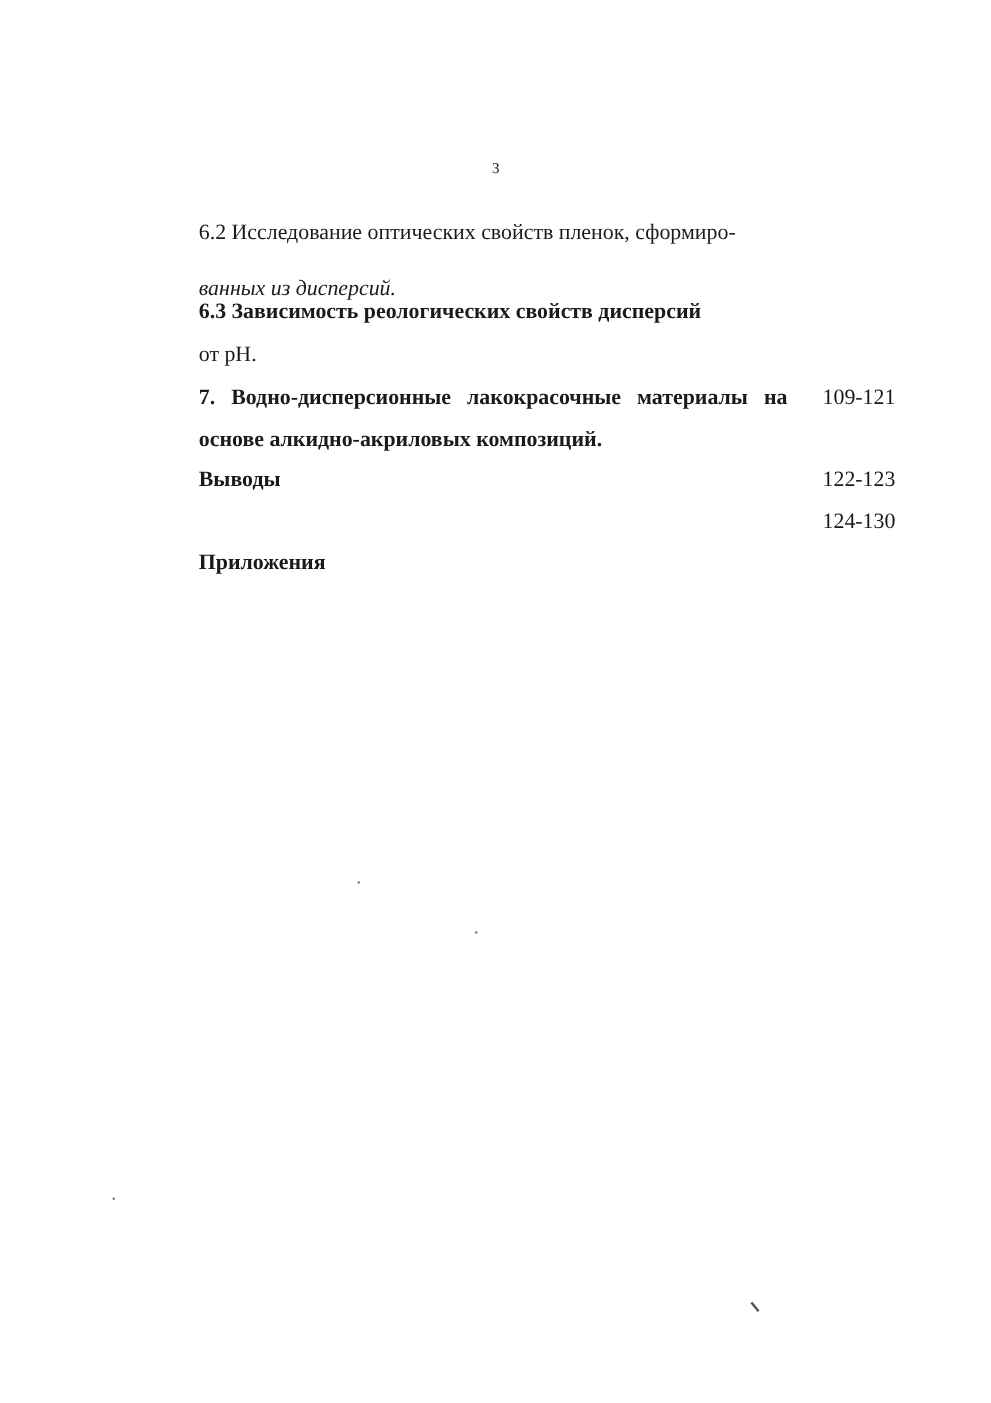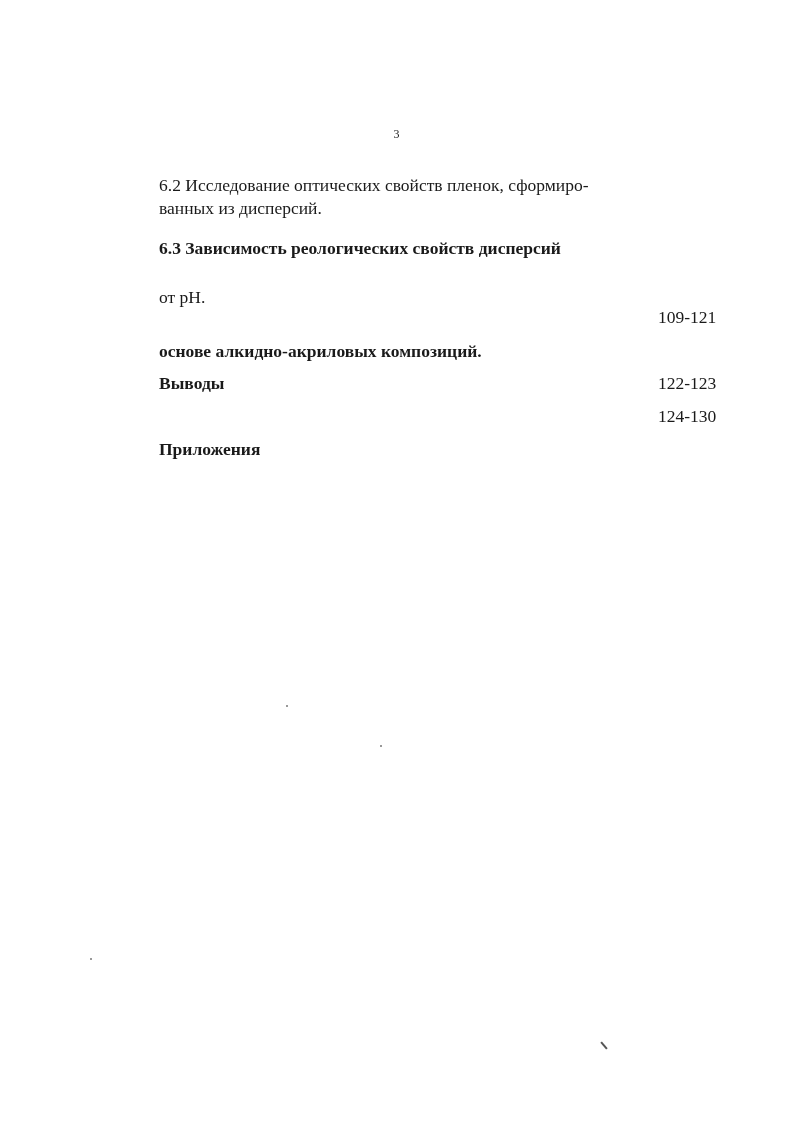--- a/index.html
+++ b/index.html
@@ -37,24 +37,25 @@
     }
     .dot { position: absolute; width: 2px; height: 2px; background: #777; border-radius: 1px; }
   </style>
 </head>
 <body>
 
 <div class="page">
   <div class="page-number">3</div>
 
   <div class="line" style="top:175px;">6.2 Исследование оптических свойств пленок, сформиро-</div>
-  <div class="line" style="top:198px;">ванных из дисперсий.</div>
+  <div class="line" style="top:220px;font-style:italic;">ванных из дисперсий.</div>
   <div class="line" style="top:238px;font-weight:bold;">6.3 Зависимость реологических свойств дисперсий</div>
-  <div class="line" style="top:287px;">от рН.</div>
+  <div class="line" style="top:273px;">от рН.</div>
 
+  <div class="justify-line" style="top:307px;">7. Водно-дисперсионные лакокрасочные материалы на</div>
   <div class="pages" style="top:307px;text-align:center;">109-121</div>
   <div class="line bold" style="top:341px;">основе алкидно-акриловых композиций.</div>
 
   <div class="line bold" style="top:373px;">Выводы</div>
   <div class="pages" style="top:373px;">122-123</div>
 
   <div class="pages" style="top:406px;">124-130</div>
 
   <div class="line bold" style="top:439px;">Приложения</div>
 

